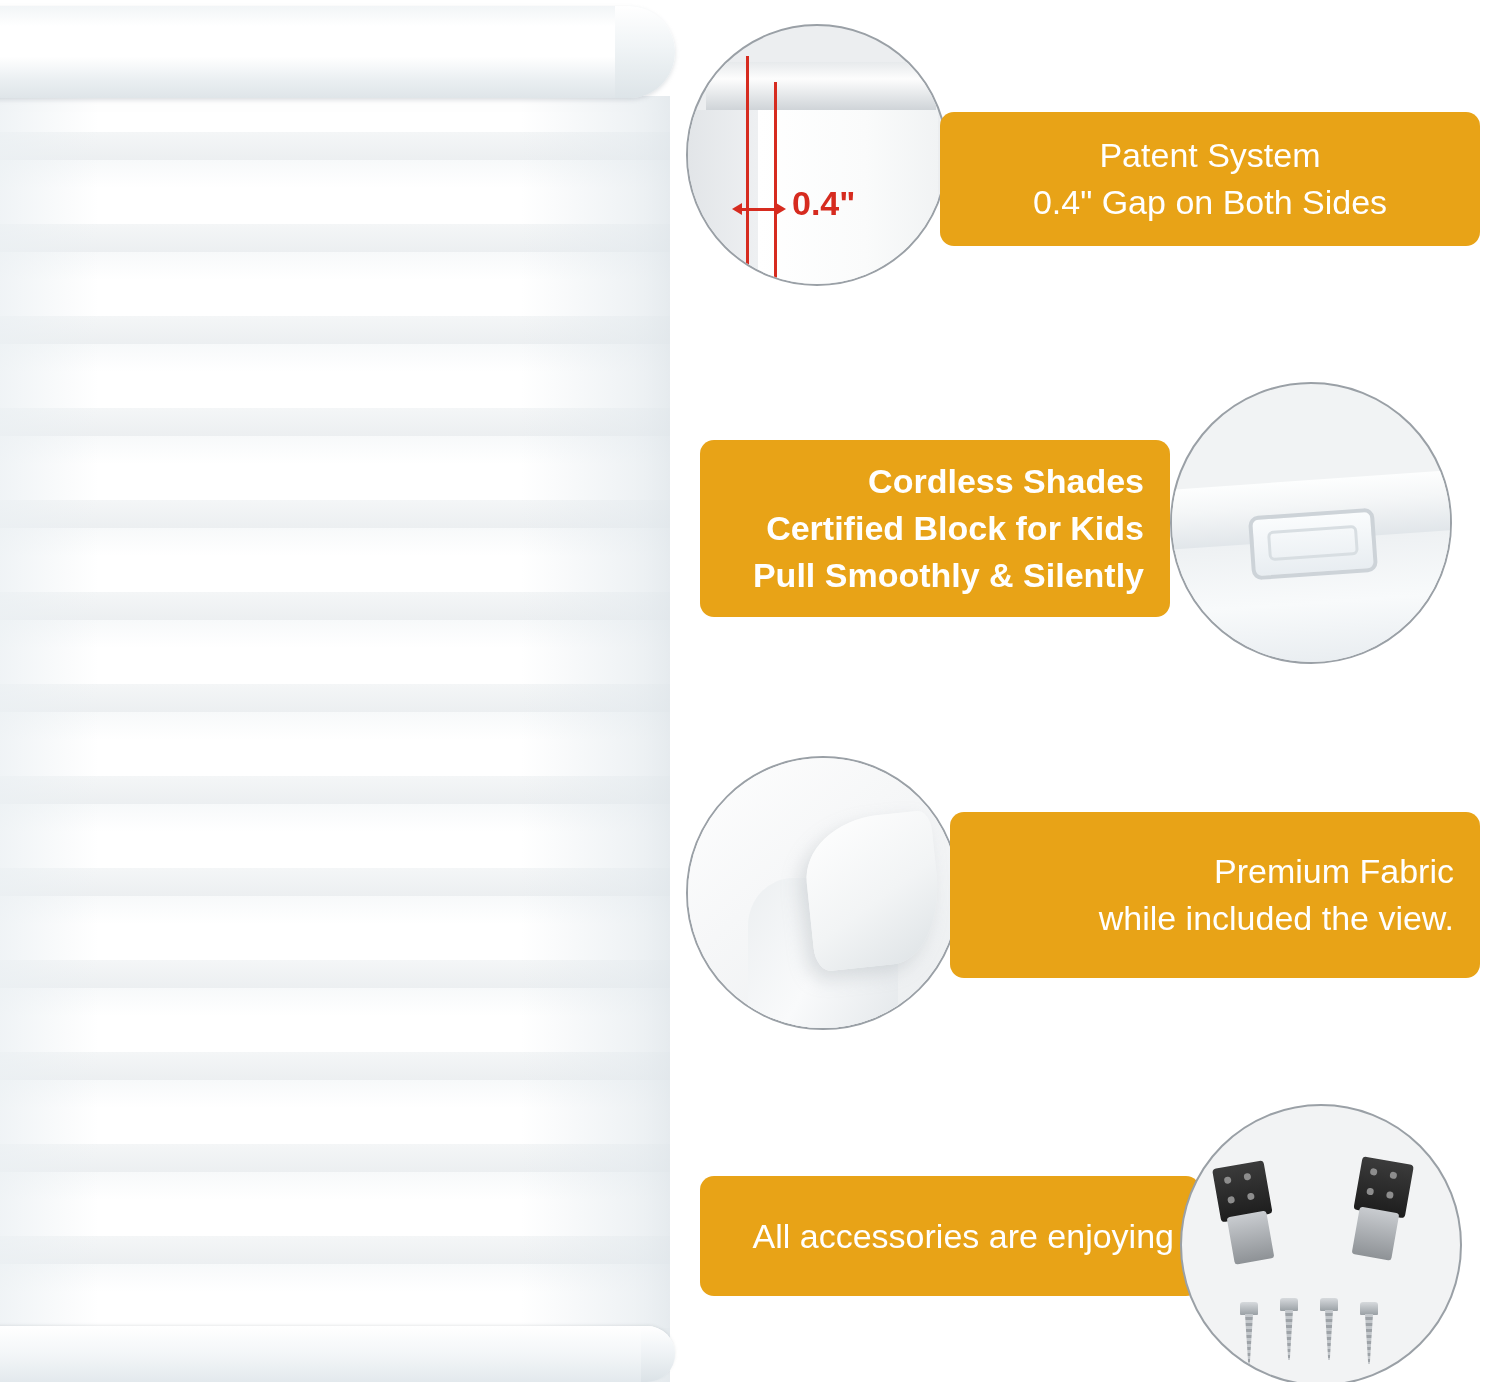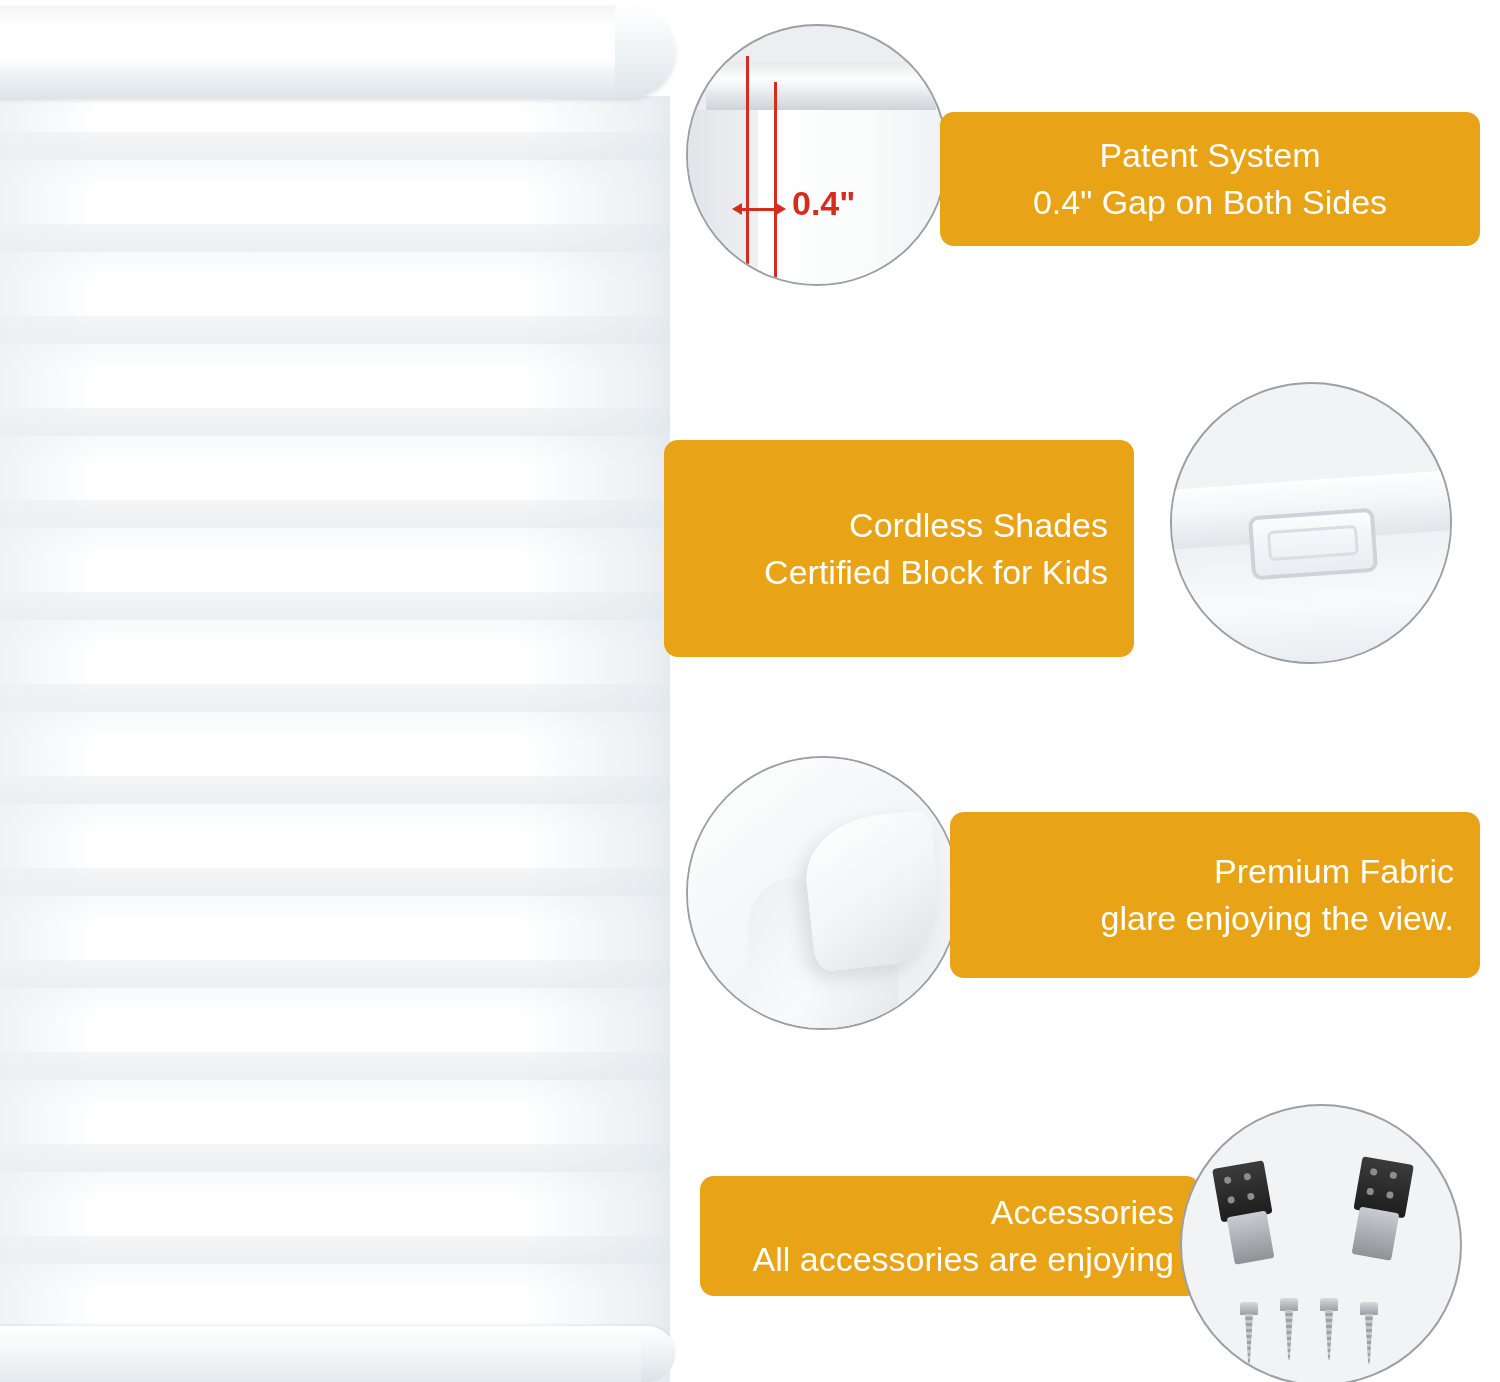--- a/index.html
+++ b/index.html
@@ -155,21 +155,21 @@
   }
   #f1-bubble .arrow-row .tipL { left: 0; border-right: 10px solid #d62b1f; }
   #f1-bubble .arrow-row .tipR { right: 0; border-left: 10px solid #d62b1f; }
   #f1-gap {
     position: absolute; left: 104px; top: 158px;
     color: #d62b1f; font-size: 34px; font-weight: bold;
   }
   #f1-callout { left: 940px; top: 112px; width: 540px; height: 134px; }
 
   
-  #f2-callout { left: 664px; top: 440px; width: 470px; height: 217px; }
+  #f2-callout { left: 700px; top: 440px; width: 470px; height: 177px; font-weight: bold; }
   #f2-bubble { left: 1170px; top: 382px; width: 278px; height: 278px; background: #f1f3f4; }
   #f2-bubble .rail-top {
     position: absolute; left: -10px; top: 96px; width: 300px; height: 62px;
     background: linear-gradient(to bottom, #fdfefe 0%, #f4f6f7 40%, #e0e5e9 100%);
     transform: rotate(-4deg);
     border-bottom: 2px solid #c5ccd1;
   }
   #f2-bubble .rail-bot {
     position: absolute; left: -10px; top: 156px; width: 300px; height: 140px;
     background: linear-gradient(to bottom, #eef1f3 0%, #f8fafb 45%, #e5eaee 100%);
@@ -270,43 +270,43 @@
   <div class="callout center-text" id="f1-callout">
     <div class="line">Patent System</div>
     <div class="line">0.4" Gap on Both Sides</div>
   </div>
 </div>
 
 <div class="feature">
   <div class="callout right-text" id="f2-callout">
     <div class="line">Cordless Shades</div>
     <div class="line">Certified Block for Kids</div>
+    <div class="line">Pull Smoothly &amp; Silently</div>
   </div>
   <div class="bubble" id="f2-bubble">
     <div class="rail-top"></div>
     <div class="rail-bot"></div>
     <div class="handle"></div>
   </div>
 </div>
 
 <div class="feature">
   <div class="bubble" id="f3-bubble">
     <div class="sheet"></div>
     <div class="fold"></div>
     <div class="peel"></div>
   </div>
   <div class="callout right-text" id="f3-callout">
     <div class="line">Premium Fabric</div>
-    <div class="line">glare enjoying the view.</div>
+    <div class="line">while included the view.</div>
   </div>
 </div>
 
 <div class="feature">
   <div class="callout right-text" id="f4-callout">
-    <div class="line">Accessories</div>
     <div class="line">All accessories are enjoying</div>
   </div>
   <div class="bubble" id="f4-bubble">
     <div class="bracket" style="left:38px; top:58px; transform: rotate(-10deg);">
       <div class="top"></div>
       <div class="dot" style="left:10px; top:10px;"></div>
       <div class="dot" style="left:30px; top:10px;"></div>
       <div class="dot" style="left:10px; top:30px;"></div>
       <div class="dot" style="left:30px; top:30px;"></div>
       <div class="bot"></div>

